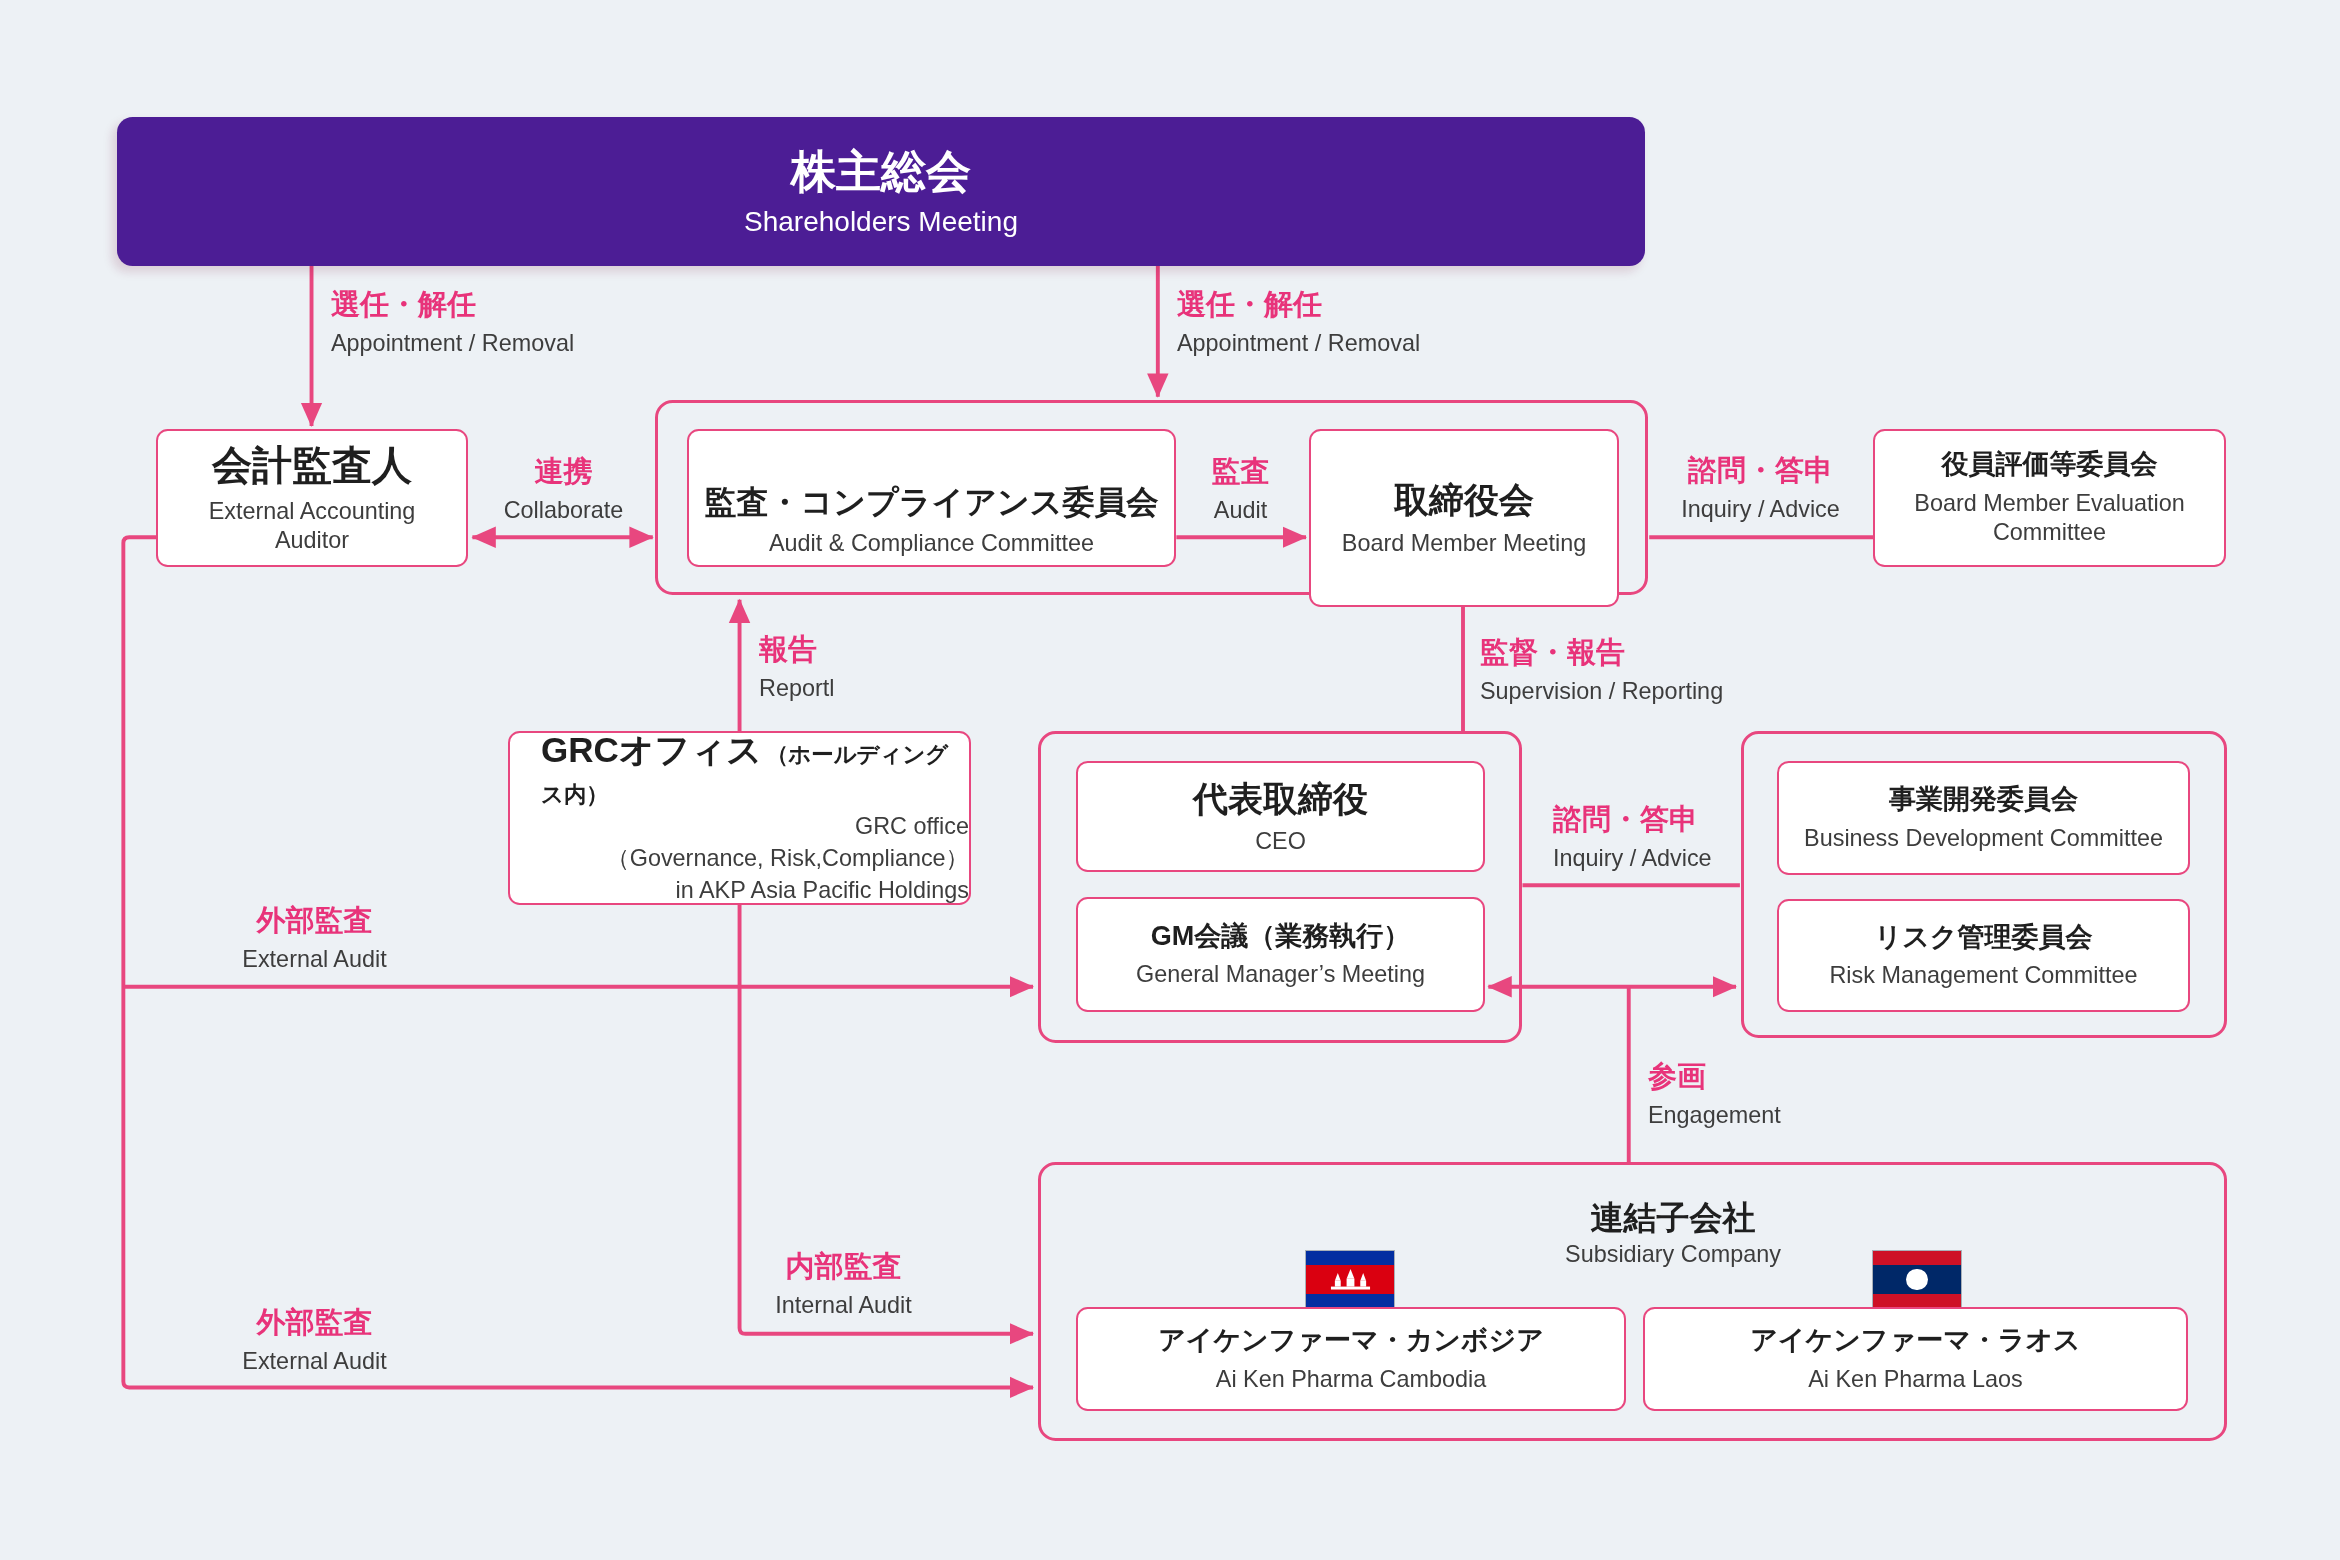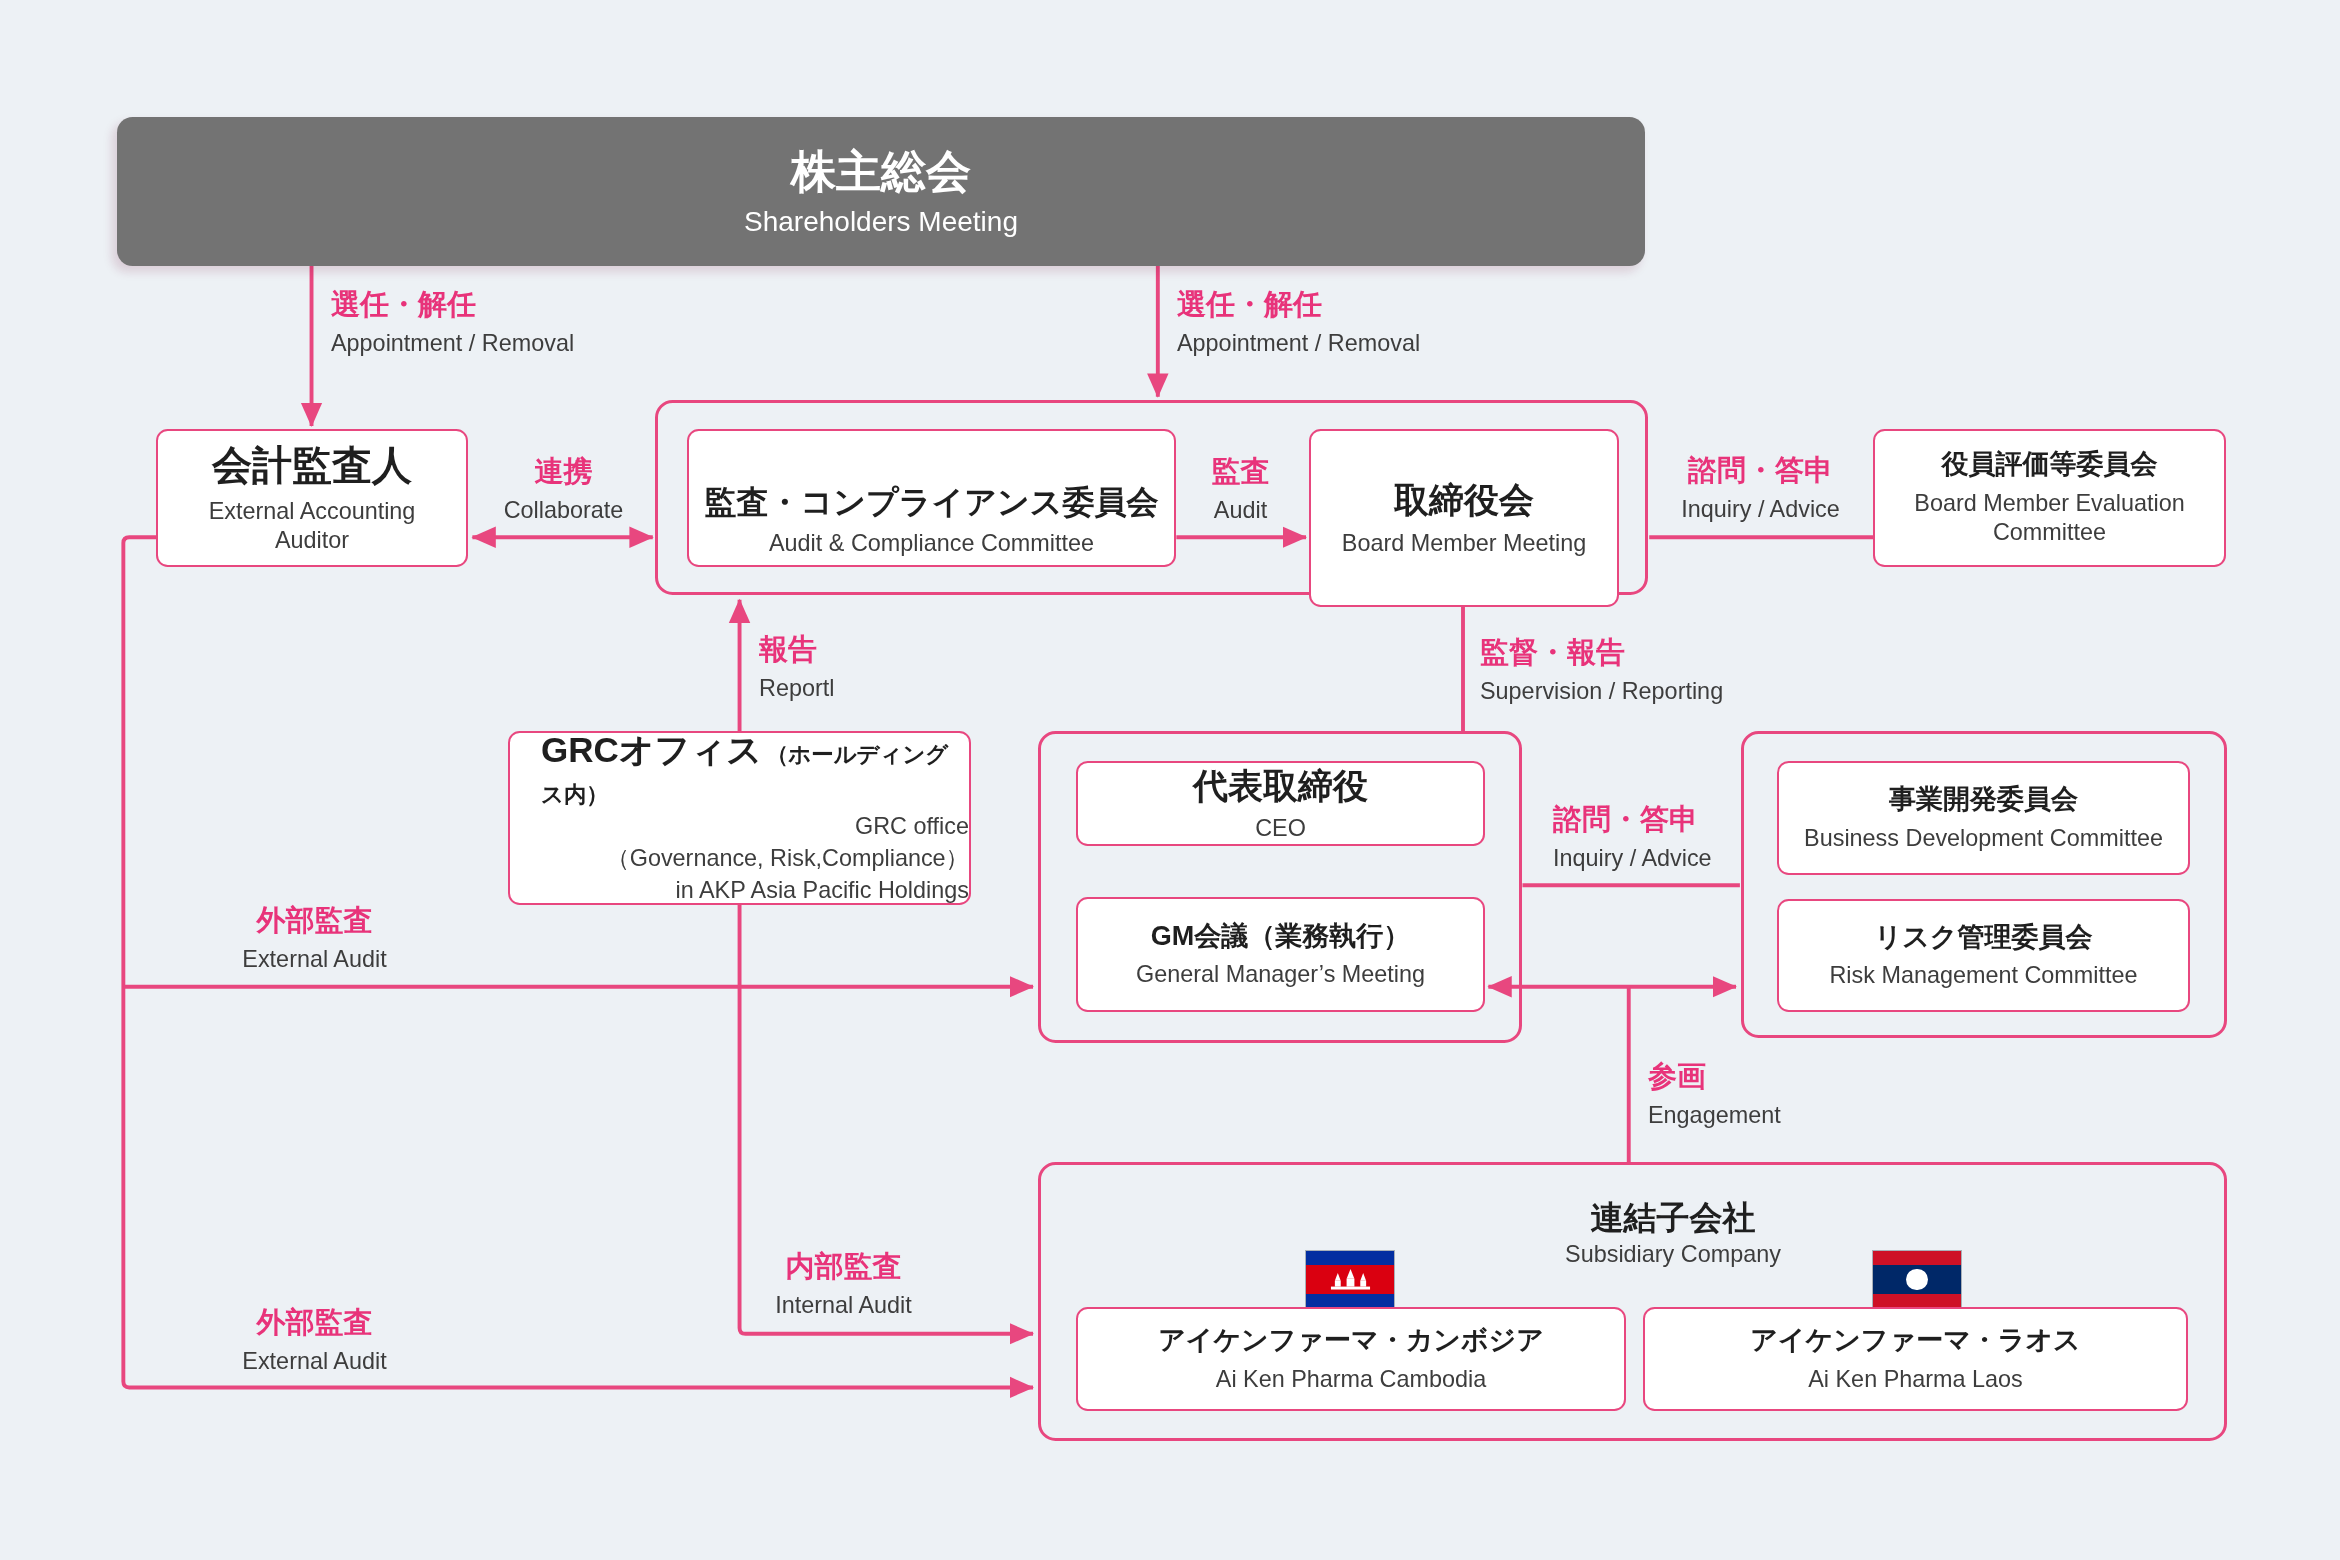--- a/index.html
+++ b/index.html
@@ -10,21 +10,21 @@
     box-sizing:border-box;
   }
   #canvas *{box-sizing:border-box;}
 
   
   #connectors{position:absolute;left:0;top:0;width:2341px;height:1560px;}
 
   
   #banner{
     position:absolute;left:117px;top:117px;width:1528px;height:149px;
-    background:#737373;border-radius:15.6px;
+    background:#4c1d95;border-radius:15.6px;
     display:flex;flex-direction:column;align-items:center;justify-content:center;
     box-shadow:-4.9px 5.9px 9.8px rgba(120,20,60,.15);
     text-align:center;
   }
   #banner .jp{font-size:45px;font-weight:bold;color:#ffffff;line-height:1.1;}
   #banner .en{font-size:28px;color:#ffffff;margin-top:11.7px;line-height:1;}
 
   
   .box{
     position:absolute;background:#ffffff;border:2.9px solid #e8477f;border-radius:11.7px;
@@ -35,21 +35,21 @@
   .box .en{font-size:23.4px;color:#3d3d3d;line-height:1.25;margin-top:6.8px;}
   .box .en + .en{margin-top:0;}
 
   #box-acct{left:156px;top:429px;width:312px;height:138px;}
   #box-acct .jp{font-size:40px;}
   #box-compliance{left:687px;top:429px;width:489px;height:138px;}
   #box-compliance .jp{font-size:32px;margin-top:45px;}
   #box-board{left:1309px;top:429px;width:310px;height:178px;}
   #box-board .jp{font-size:35px;}
   #box-eval{left:1873px;top:429px;width:353px;height:138px;}
-  #box-ceo{left:1076px;top:761px;width:409px;height:85px;}
+  #box-ceo{left:1076px;top:761px;width:409px;height:111px;}
   #box-ceo .jp{font-size:35px;}
   #box-gm{left:1076px;top:897px;width:409px;height:115px;}
   #box-bizdev{left:1777px;top:761px;width:413px;height:114px;}
   #box-risk{left:1777px;top:899px;width:413px;height:113px;}
   #box-cambodia{left:1076px;top:1307px;width:550px;height:104px;}
   #box-laos{left:1643px;top:1307px;width:545px;height:104px;}
 
   
   #box-grc{
     left:508px;top:731px;width:463px;height:174px;

